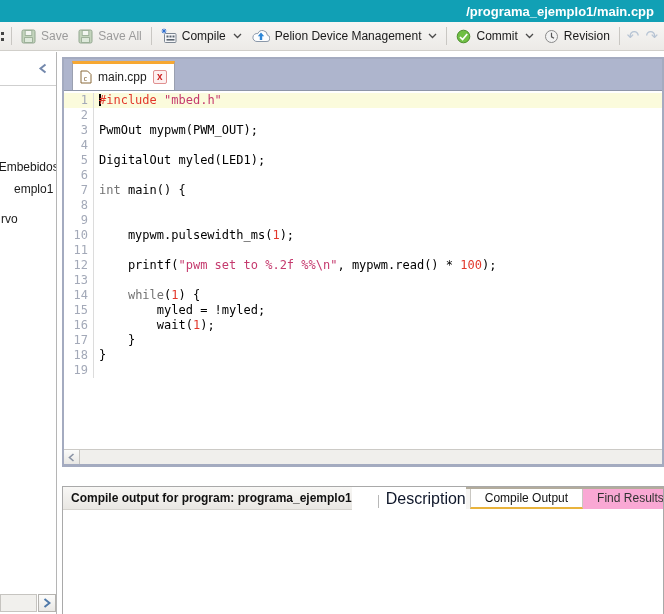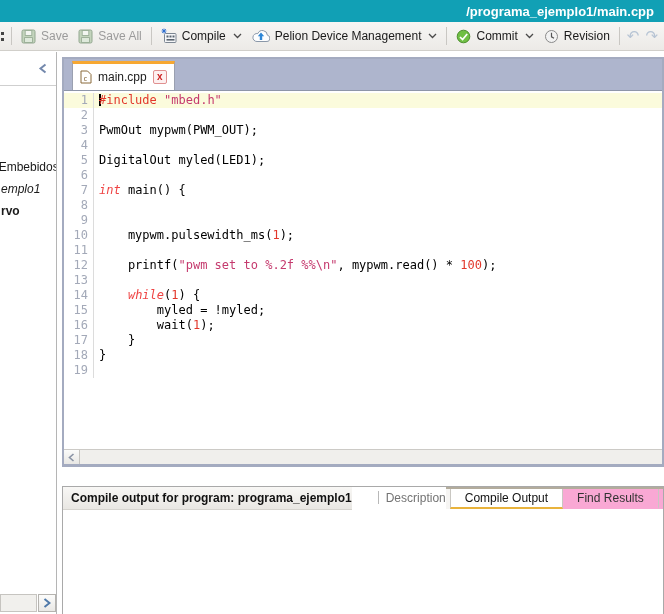--- a/index.html
+++ b/index.html
@@ -24,55 +24,55 @@
   .undo-redo { font-size:15px; color:#B7C4D4; padding:0 3px; }
 
   
   .main { position:absolute; top:52px; left:0; right:0; bottom:0; display:flex; }
 
   
   .sidebar { width:57px; border-right:1px solid #B5B5B5; background:#fff; position:relative; overflow:hidden; flex:0 0 auto; }
   .sb-top { height:34px; border-bottom:1px solid #CFCFCF; display:flex; align-items:center; justify-content:flex-end; padding-right:9px; }
   .sb-item { position:absolute; font-size:12px; color:#1a1a1a; white-space:nowrap; }
   .sb-item:nth-of-type(2) { top:108px; left:-8px; }
-  .sb-item:nth-of-type(3) { top:130px; left:1px;font-style:italic; }
-  .sb-item:nth-of-type(4) { top:152px; left:1px;font-weight:bold; }
+  .sb-item:nth-of-type(3) { top:130px; left:14px; }
+  .sb-item:nth-of-type(4) { top:160px; left:1px; }
   .sb-scroll { position:absolute; bottom:2px; left:0; right:0; height:18px; display:flex; }
   .sb-track { width:38px; height:18px; background:#F1F0ED; border:1px solid #C6C4C0; }
   .sb-next { width:18px; height:18px; margin-left:1px; background:linear-gradient(#FCFCFB,#E9E8E5); border:1px solid #B5B3AF; display:flex; align-items:center; justify-content:center; }
 
   .content { flex:1; padding:5px 0 0 5px; display:flex; flex-direction:column; overflow:hidden; }
 
   
   .editor-panel { height:410px; border:2px solid #A4ABC0; border-bottom-width:3px; display:flex; flex-direction:column; background:#fff; }
   .tabstrip { height:32px; background:#AEB5CD; border-bottom:1px solid #8E96A8; display:flex; align-items:flex-end; padding-left:8px; flex:0 0 auto; }
   .ed-tab { height:29px; background:#fff; border:1px solid #9AA0B0; border-bottom:none; border-top:3px solid #F7A832;
             display:flex; align-items:center; gap:6px; padding:0 7px; font-size:12px; color:#222; }
   .tab-close { width:14px; height:14px; border:1px solid #E09090; background:#FDF0F0; color:#CC2222; font-weight:bold;
                font-size:10px; line-height:12px; text-align:center; border-radius:2px; }
 
   .code-area { flex:1; overflow:hidden; background:#fff; font-family:"DejaVu Sans Mono", monospace; font-size:12px; padding-top:2px; }
   .cl { display:flex; height:15px; line-height:15px; }
   .cl .ln { width:30px; flex:0 0 auto; text-align:right; padding-right:5px; color:#A3A9B8; border-right:1px solid #DCDCDC; }
   .cl .ct { white-space:pre; padding-left:5px; color:#000; }
   .cl.active { background:#FBFBDC; }
   .cursor { display:inline-block; width:2px; height:12px; background:#000; vertical-align:-2px; margin-right:-2px; }
-  .tk-p { color:#E2372B; } .tk-s { color:#C53A6E; } .tk-n { color:#E2372B; } .tk-k { color:#ef4444;font-style:italic; } .tk-t { color:#000; }
+  .tk-p { color:#E2372B; } .tk-s { color:#C53A6E; } .tk-n { color:#E2372B; } .tk-k { color:#737373; } .tk-t { color:#000; }
 
   .hscroll { height:15px; background:#F0EFEC; border-top:1px solid #CCCAC6; display:flex; flex:0 0 auto; }
   .hs-btn { width:16px; height:14px; background:linear-gradient(#FBFBFA,#E8E7E4); border-right:1px solid #C6C4C0;
             display:flex; align-items:center; justify-content:center; }
 
   .gap { height:19px; flex:0 0 auto; }
 
   
   .output-panel { flex:1; border:1px solid #A9A9A9; border-bottom:none; display:flex; flex-direction:row; background:#fff; overflow:hidden; }
   .out-header { height:23px; background:linear-gradient(#F8F7F5,#E9E7E3); border-bottom:1px solid #D6D4CF;
                 display:flex; align-items:center; padding-left:8px; font-size:12px; font-weight:bold; color:#111; flex:0 0 auto; }
-  .out-colrow { height:21px; display:flex; align-items:center; font-size:12px; color:#737373; flex:0 0 auto; }
+  .out-colrow { height:21px; display:flex; align-items:flex-end; font-size:16px; color:#0f172a; flex:0 0 auto; }
   .col-sep { width:1px; height:13px; background:#B8B8B8; margin-left:26px; margin-right:7px; }
   .out-body { flex:1; background:#fff; }
   .out-tabs { height:22px; border-top:2px solid #B3AC9C; background:#F6F5F3; display:flex; align-items:stretch; padding-left:4px; flex:0 0 auto; }
   .out-tab { display:flex; align-items:center; padding:0 14px; font-size:12px; color:#333; background:#f9a8d4;
              border-right:1px solid #C9C7C2; border-bottom:2px solid transparent; }
   .out-tab:first-child { border-left:1px solid #C9C7C2; }
   .out-tab.active { background:#fff; color:#111; border-bottom-color:#E9B33C;text-align:right; }
 
   svg { display:block; }
 </style>

